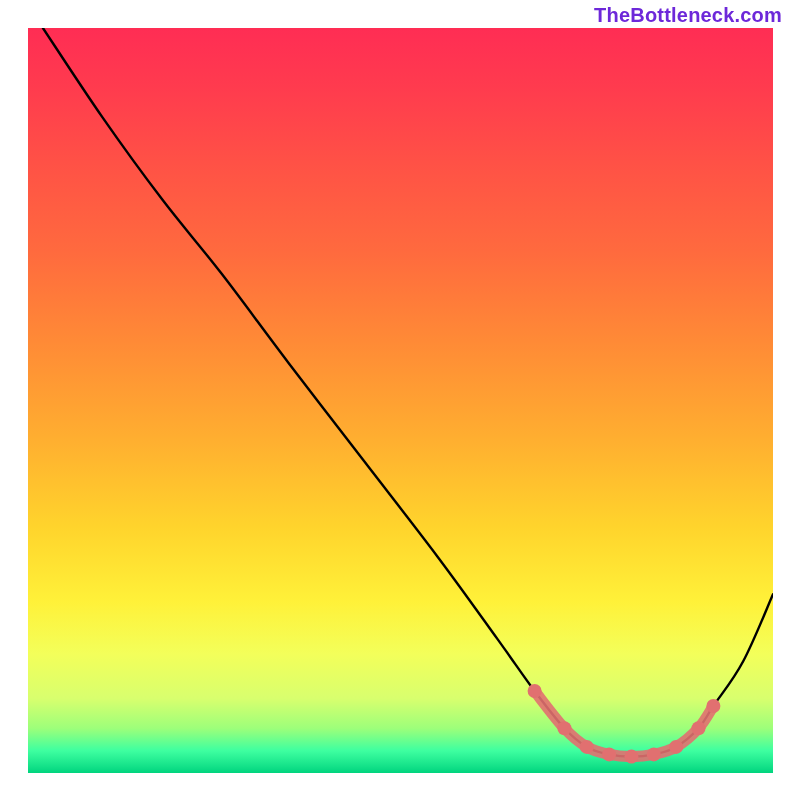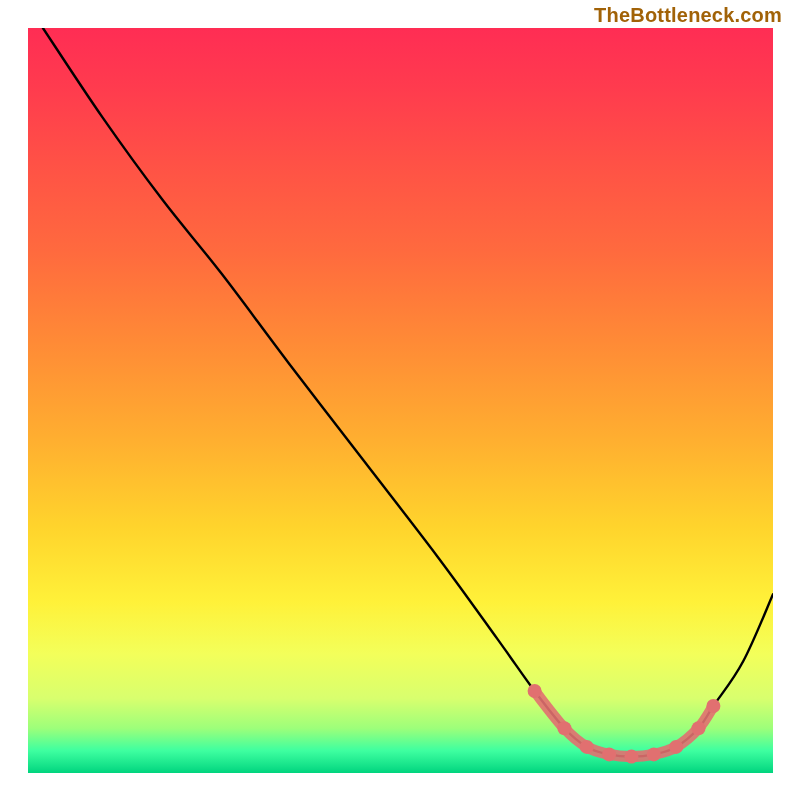--- a/index.html
+++ b/index.html
@@ -47,21 +47,21 @@
     top: 0;
     width: 100%;
     height: 100%;
   }
   .watermark {
     position: absolute;
     top: 4px;
     right: 18px;
     font-size: 20px;
     font-weight: 600;
-    color: #a16207;
+    color: #6d28d9;
     letter-spacing: 0.2px;
   }
 </style>
 </head>
 <body>
 
 <div class="stage">
   <div class="watermark">TheBottleneck.com</div>
 
   <div class="plot">

